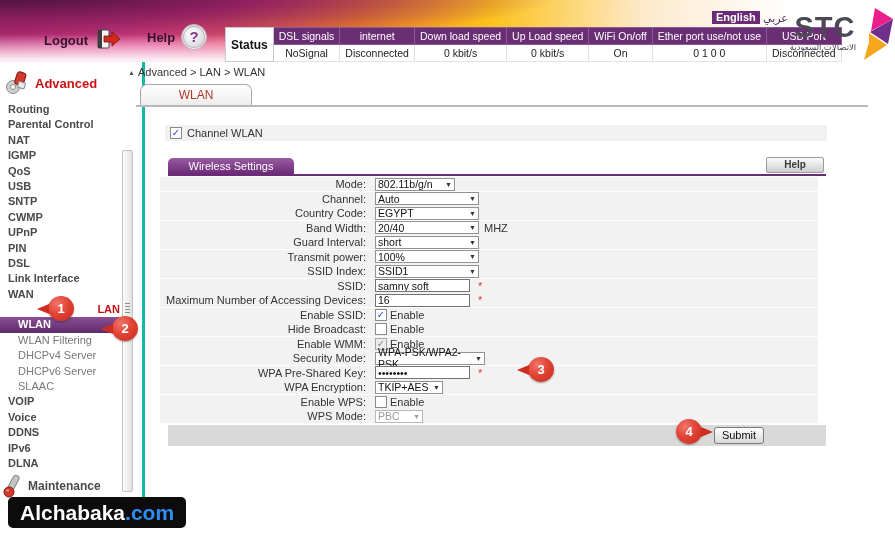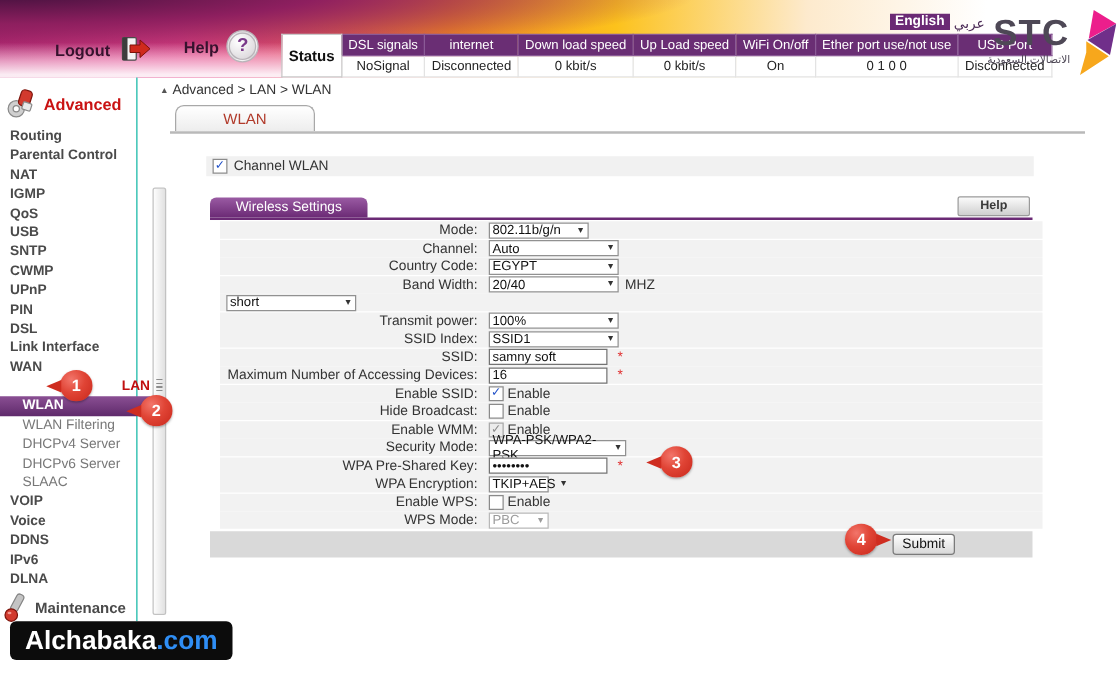--- a/index.html
+++ b/index.html
@@ -30,21 +30,21 @@
 
   .lang-en { position:absolute; left:712px; top:11px; background:#6b2a75; color:#fff; font-size:11px; font-weight:bold; padding:0 4px 1px; cursor:pointer; }
   .lang-ar { position:absolute; left:763px; top:12px; color:#4a2a55; font-size:11px; cursor:pointer; }
 
   .logo { position:absolute; left:793px; top:10px; width:100px; height:50px; }
   .logo-text { position:absolute; left:0; top:4px; width:64px; text-align:center; font-size:29px; font-weight:bold; letter-spacing:1px; color:#4e4856; line-height:26px; }
   .logo-sub  { position:absolute; left:-6px; top:32px; width:72px; text-align:center; font-size:8.5px; color:#4e4856; }
   .logo-star { position:absolute; left:58px; top:-4px; }
 
   
-  .sidebar { position:absolute; left:0; top:62px; width:110px; height:435px; background:#fff; border-right:1px solid #14b8a6;padding-left:41px; }
+  .sidebar { position:absolute; left:0; top:62px; width:145px; height:435px; background:#fff; border-right:3px solid #14b8a6;padding-left:41px; }
   .adv-head { position:absolute; left:4px; top:8px; display:flex; align-items:center; gap:5px; }
   .adv-title { color:#c91212; font-weight:bold; font-size:13px; }
   .nav { position:absolute; left:0; top:40px; width:120px; }
   .nav-item { height:15.4px; line-height:15.4px; padding-left:8px; font-size:11px; font-weight:bold; color:#4a4a4a; cursor:pointer; white-space:nowrap; }
   .nav-item.sub { padding-left:18px; font-weight:normal; color:#787878; }
   .nav-item.red { color:#c11010;text-align:right; }
   .nav-item.selected { background:linear-gradient(#8a4f93,#5f2a6b); color:#fff; font-weight:bold; }
   .maint { position:absolute; left:2px; top:412px; display:flex; align-items:center; gap:4px; cursor:pointer; }
   .maint-label { font-size:12px; font-weight:bold; color:#4a4a4a; }
 
@@ -67,21 +67,21 @@
   .enable-bar .cb { margin-left:5px; }
   .enable-bar .cbl { margin-left:5px; }
 
   .ws-tab { position:absolute; left:168px; top:158px; width:126px; height:16px; border-radius:5px 5px 0 0;
     background:linear-gradient(#9a5ba3,#6b2a75); color:#fff; font-size:11px; line-height:16px; text-align:center; }
   .help-btn { position:absolute; left:766px; top:157px; width:58px; height:16px;
     background:linear-gradient(#fbfbfb,#cfcfcf); border:1px solid #9a9a9a; border-radius:2px;
     font-size:10px; font-weight:bold; color:#3a3a3a; text-align:center; line-height:14px; cursor:pointer; }
   .ws-underline { position:absolute; left:168px; top:174px; width:658px; height:2px; background:#6b2a75; }
 
-  .form { position:absolute; left:176px; top:177px; width:658px; }
+  .form { position:absolute; left:160px; top:177px; width:658px; }
   .frow { height:14px; margin-bottom:0.5px; background:#f2f2f2; display:flex; align-items:center; }
   .flabel { width:210px; text-align:right; padding-right:4px; font-size:11px; color:#333; white-space:nowrap; }
   .fctl { flex:1; display:flex; align-items:center; padding-left:5px; gap:3px; }
   .sel { height:13px; border:1px solid #919191; background:#fff; display:flex; align-items:center;
     justify-content:space-between; padding:0 2px; font-size:10.5px; color:#111; cursor:pointer; }
   .sel .arr { font-size:7px; color:#333; margin-left:3px; }
   .sel.dis { color:#9b9b9b; border-color:#b8b8b8; cursor:default; }
   .sel.dis .arr { color:#9b9b9b; }
   .txt { height:13px; border:1px solid #737373; font-size:10.5px; padding:0 2px; background:#fff; color:#111; font-family:inherit; }
   .cb { width:12px; height:12px; border:1px solid #8b8b8b; background:#fff; display:inline-flex;
@@ -265,20 +265,21 @@
         <div class="flabel">Band Width:</div>
         <div class="fctl">
           <div class="sel" style="width: 104px;">
             <span>20/40</span>
             <span class="arr">▼</span>
           </div>
           <span class="sfx">MHZ</span>
         </div>
       </div>
       <div class="frow">
+        <div class="flabel">Guard Interval:</div>
         <div class="fctl">
           <div class="sel" style="width: 104px;">
             <span>short</span>
             <span class="arr">▼</span>
           </div>
         </div>
       </div>
       <div class="frow">
         <div class="flabel">Transmit power:</div>
         <div class="fctl">
@@ -344,21 +345,21 @@
       <div class="frow">
         <div class="flabel">WPA Pre-Shared Key:</div>
         <div class="fctl">
           <input type="text" class="txt" value="••••••••" style="width: 95px;">
           <span class="req">*</span>
         </div>
       </div>
       <div class="frow">
         <div class="flabel">WPA Encryption:</div>
         <div class="fctl">
-          <div class="sel" style="width: 48px;">
+          <div class="sel" style="width: 68px;">
             <span>TKIP+AES</span>
             <span class="arr">▼</span>
           </div>
         </div>
       </div>
       <div class="frow">
         <div class="flabel">Enable WPS:</div>
         <div class="fctl">
           <span class="cb"></span>
           <span class="cbl">Enable</span>

